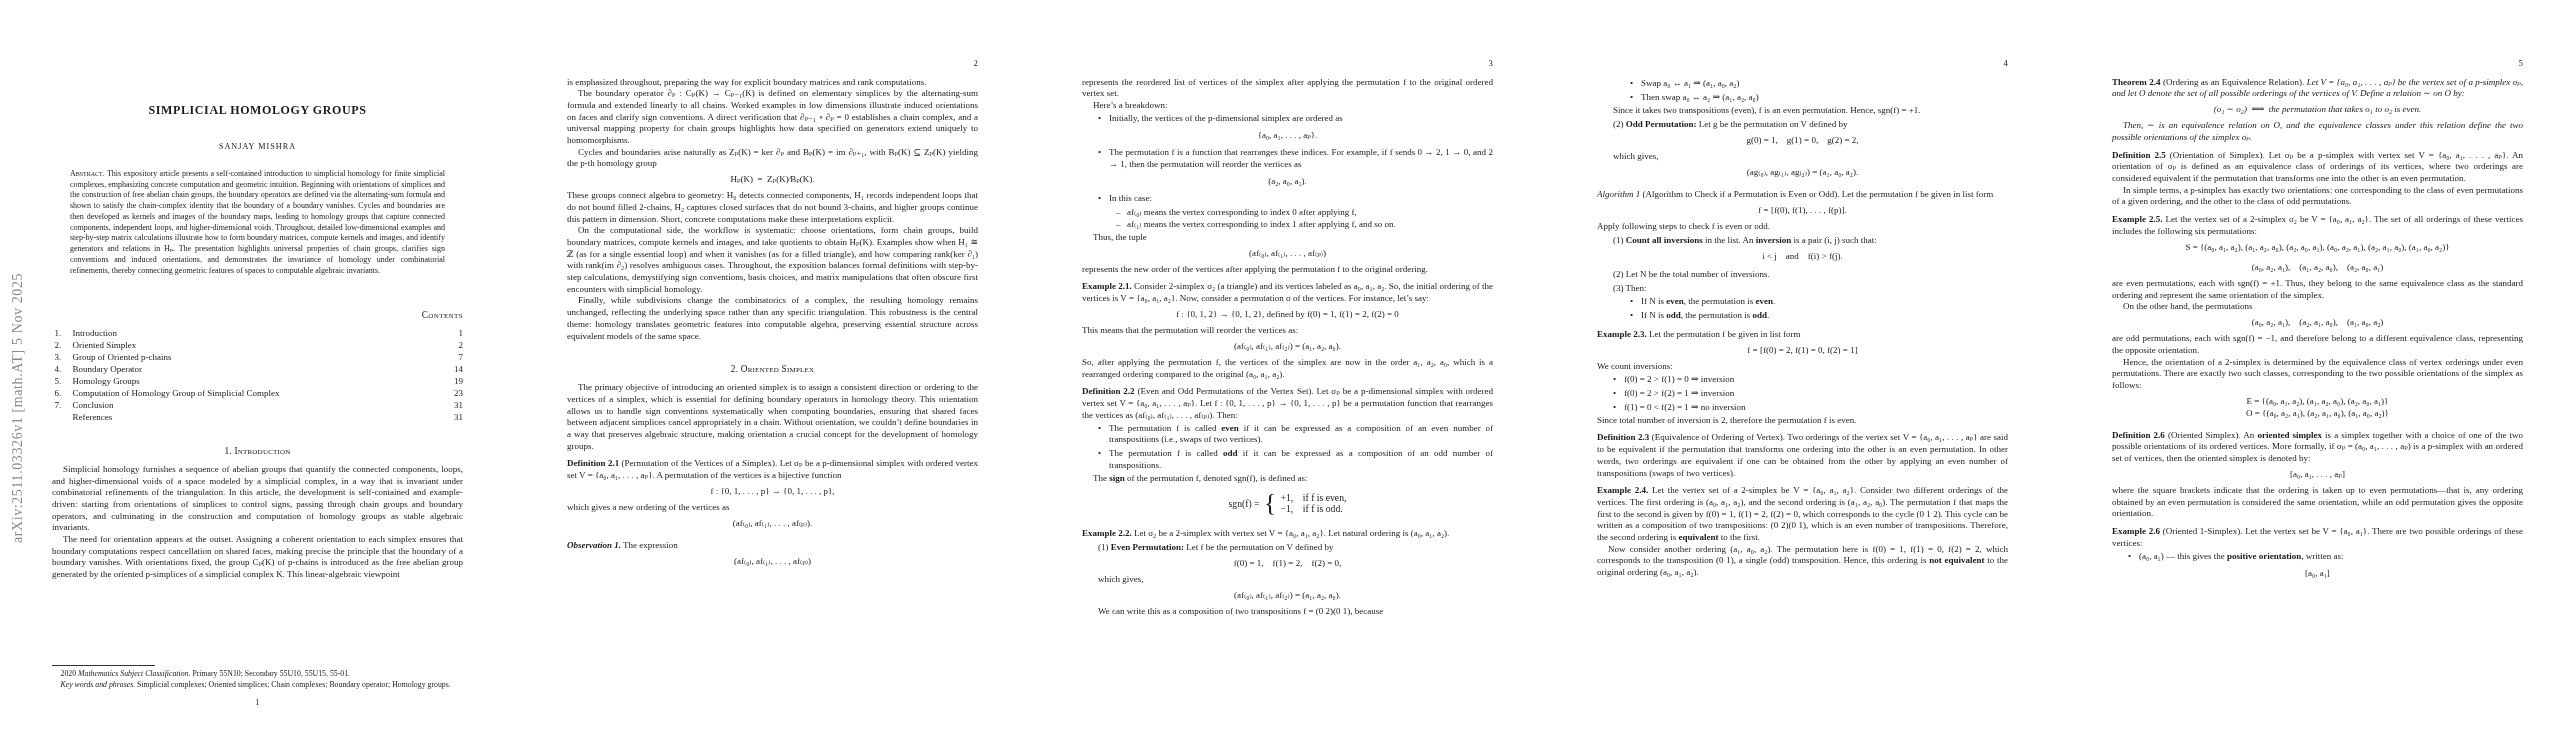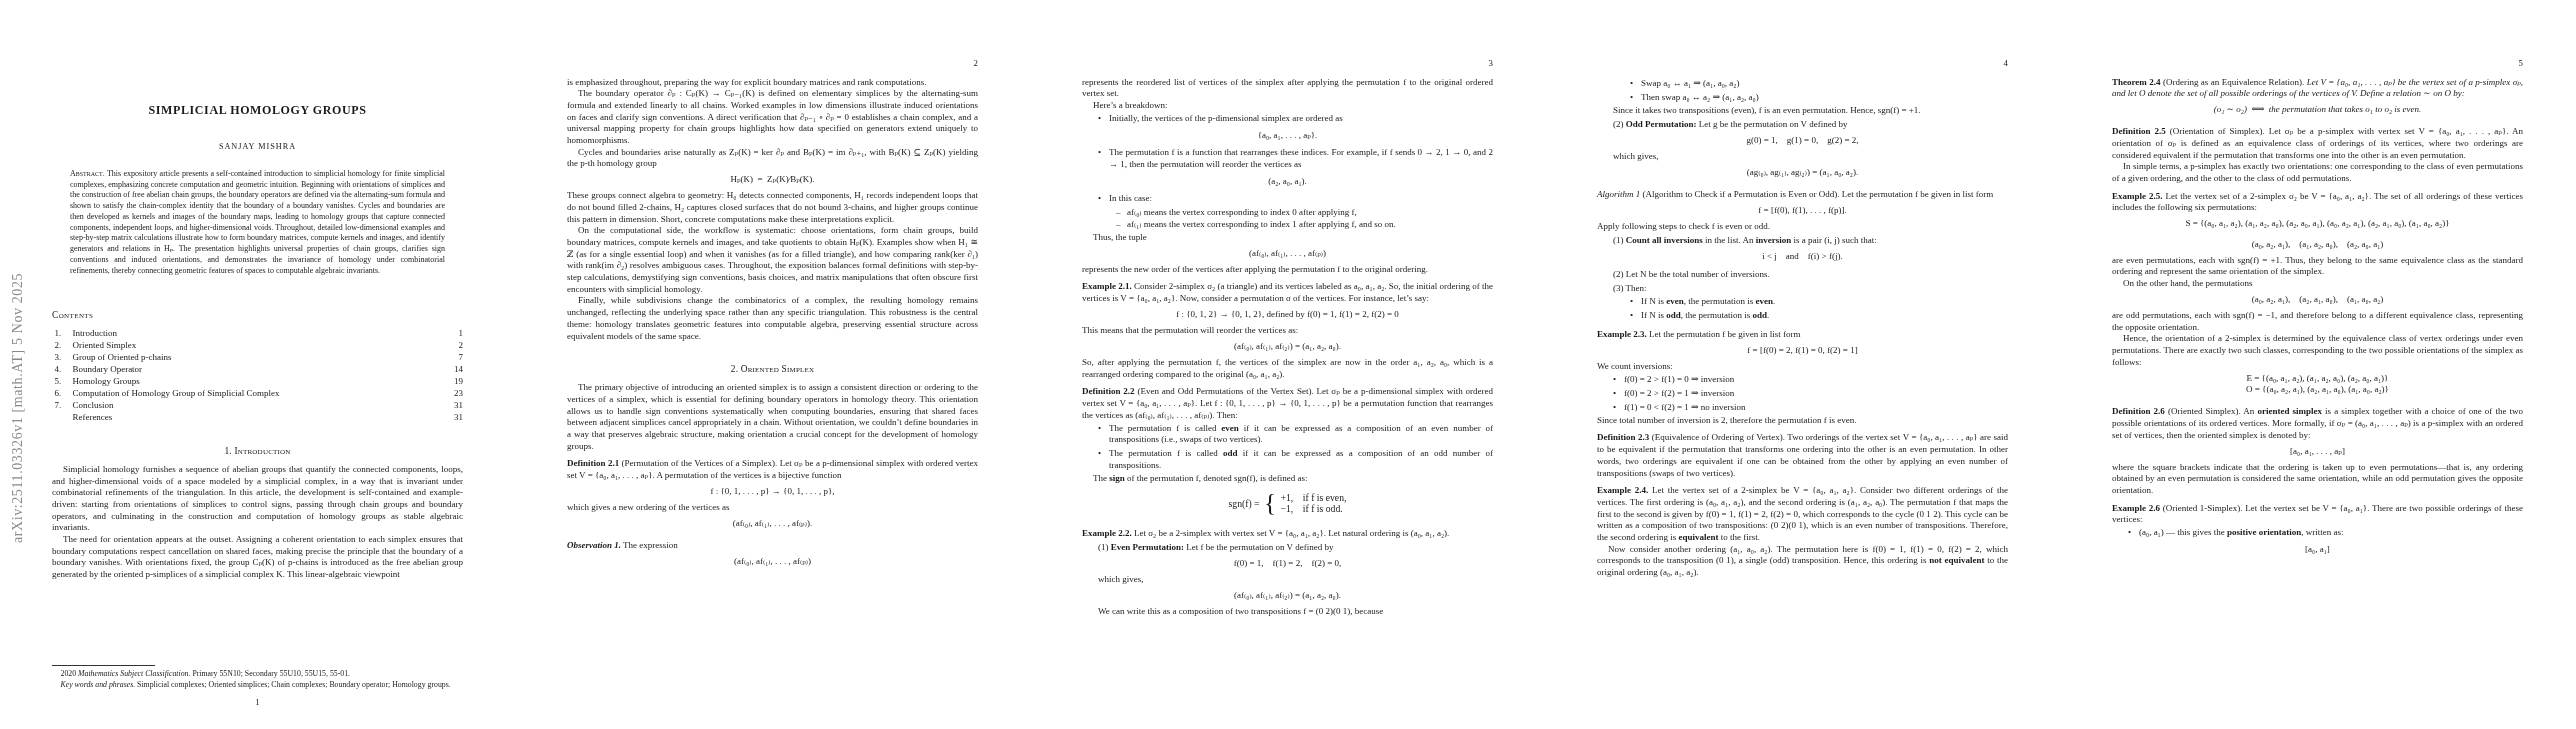--- a/index.html
+++ b/index.html
@@ -12,21 +12,21 @@
     position:absolute;left:18px;top:408px;transform:translate(-50%,-50%) rotate(-90deg);
     transform-origin:center;white-space:nowrap;color:#8a8a8a;font-size:14px;letter-spacing:0.6px;z-index:3;
   }
   .page{flex:0 0 515px;width:515px;height:729px;position:relative;background:#fff}
   .col{width:411px;margin:0 auto;height:100%;display:flex;flex-direction:column}
   .pageno{margin-top:58px;margin-bottom:8.5px;text-align:right;font-size:8.8px}
   
   .p1-title{margin-top:103px;text-align:center;font-size:12px;letter-spacing:0.6px}
   .p1-author{margin-top:16px;text-align:center;font-size:8.2px;letter-spacing:1px}
   .abstract{margin-top:18px;padding:0 18px;font-size:8px;line-height:1.34;text-align:justify}
-  .contents-h{margin-top:25.5px;text-align:left;font-variant:small-caps;font-size:9.4px;letter-spacing:0.4px}
+  .contents-h{margin-top:25.5px;text-align:right;font-variant:small-caps;font-size:9.4px;letter-spacing:0.4px}
   .toc{margin-top:8.5px;font-size:9px;line-height:1.33}
   .toc-row{display:flex}
   .toc-num{width:18px;padding-left:2.4px}
   .toc-label{flex:1}
   .toc-page{text-align:right}
   .sec-h{margin-top:22px;margin-bottom:8px;text-align:center;font-variant:small-caps;font-size:9.4px;letter-spacing:0.2px}
   .body,.disp,.li,.li2{font-size:9px;line-height:1.3}
   .body{margin:0;text-align:justify}
   .ind{text-indent:11px}
   .blk{margin-top:6px}
@@ -211,20 +211,21 @@
       <p class="body blk"><span class="b">Example 2.4.</span><span> Let the vertex set of a 2-simplex be V = {a₀, a₁, a₂}. Consider two different orderings of the vertices. The first ordering is (a₀, a₁, a₂), and the second ordering is (a₁, a₂, a₀). The permutation f that maps the first to the second is given by f(0) = 1, f(1) = 2, f(2) = 0, which corresponds to the cycle (0 1 2). This cycle can be written as a composition of two transpositions: (0 2)(0 1), which is an even number of transpositions. Therefore, the second ordering is </span><span class="b">equivalent</span><span> to the first.</span></p>
       <p class="body ind"><span>Now consider another ordering (a₁, a₀, a₂). The permutation here is f(0) = 1, f(1) = 0, f(2) = 2, which corresponds to the transposition (0 1), a single (odd) transposition. Hence, this ordering is </span><span class="b">not equivalent</span><span> to the original ordering (a₀, a₁, a₂).</span></p>
     </div>
   </section>
 
   <section class="page">
     <div class="col">
       <div class="pageno">5</div>
       <p class="body"><span class="b">Theorem 2.4</span><span> (Ordering as an Equivalence Relation).</span><span class="i"> Let V = {a₀, a₁, . . . , aₚ} be the vertex set of a p-simplex σₚ, and let O denote the set of all possible orderings of the vertices of V. Define a relation ∼ on O by:</span></p>
       <div class="disp it">(o₁ ∼ o₂) ⟺ the permutation that takes o₁ to o₂ is even.</div>
+      <p class="body ind it">Then, ∼ is an equivalence relation on O, and the equivalence classes under this relation define the two possible orientations of the simplex σₚ.</p>
       <p class="body blk"><span class="b">Definition 2.5</span><span> (Orientation of Simplex).</span><span> Let σₚ be a p-simplex with vertex set V = {a₀, a₁, . . . , aₚ}. An orientation of σₚ is defined as an equivalence class of orderings of its vertices, where two orderings are considered equivalent if the permutation that transforms one into the other is an even permutation.</span></p>
       <p class="body ind">In simple terms, a p-simplex has exactly two orientations: one corresponding to the class of even permutations of a given ordering, and the other to the class of odd permutations.</p>
       <p class="body blk"><span class="b">Example 2.5.</span><span> Let the vertex set of a 2-simplex σ₂ be V = {a₀, a₁, a₂}. The set of all orderings of these vertices includes the following six permutations:</span></p>
       <div class="disp">S = {(a₀, a₁, a₂), (a₁, a₂, a₀), (a₂, a₀, a₁), (a₀, a₂, a₁), (a₂, a₁, a₀), (a₁, a₀, a₂)}</div>
       <div class="disp">(a₀, a₂, a₁), (a₁, a₂, a₀), (a₂, a₀, a₁)</div>
       <p class="body">are even permutations, each with sgn(f) = +1. Thus, they belong to the same equivalence class as the standard ordering and represent the same orientation of the simplex.</p>
       <p class="body ind">On the other hand, the permutations</p>
       <div class="disp">(a₀, a₂, a₁), (a₂, a₁, a₀), (a₁, a₀, a₂)</div>
       <p class="body">are odd permutations, each with sgn(f) = −1, and therefore belong to a different equivalence class, representing the opposite orientation.</p>
       <p class="body ind">Hence, the orientation of a 2-simplex is determined by the equivalence class of vertex orderings under even permutations. There are exactly two such classes, corresponding to the two possible orientations of the simplex as follows:</p>

